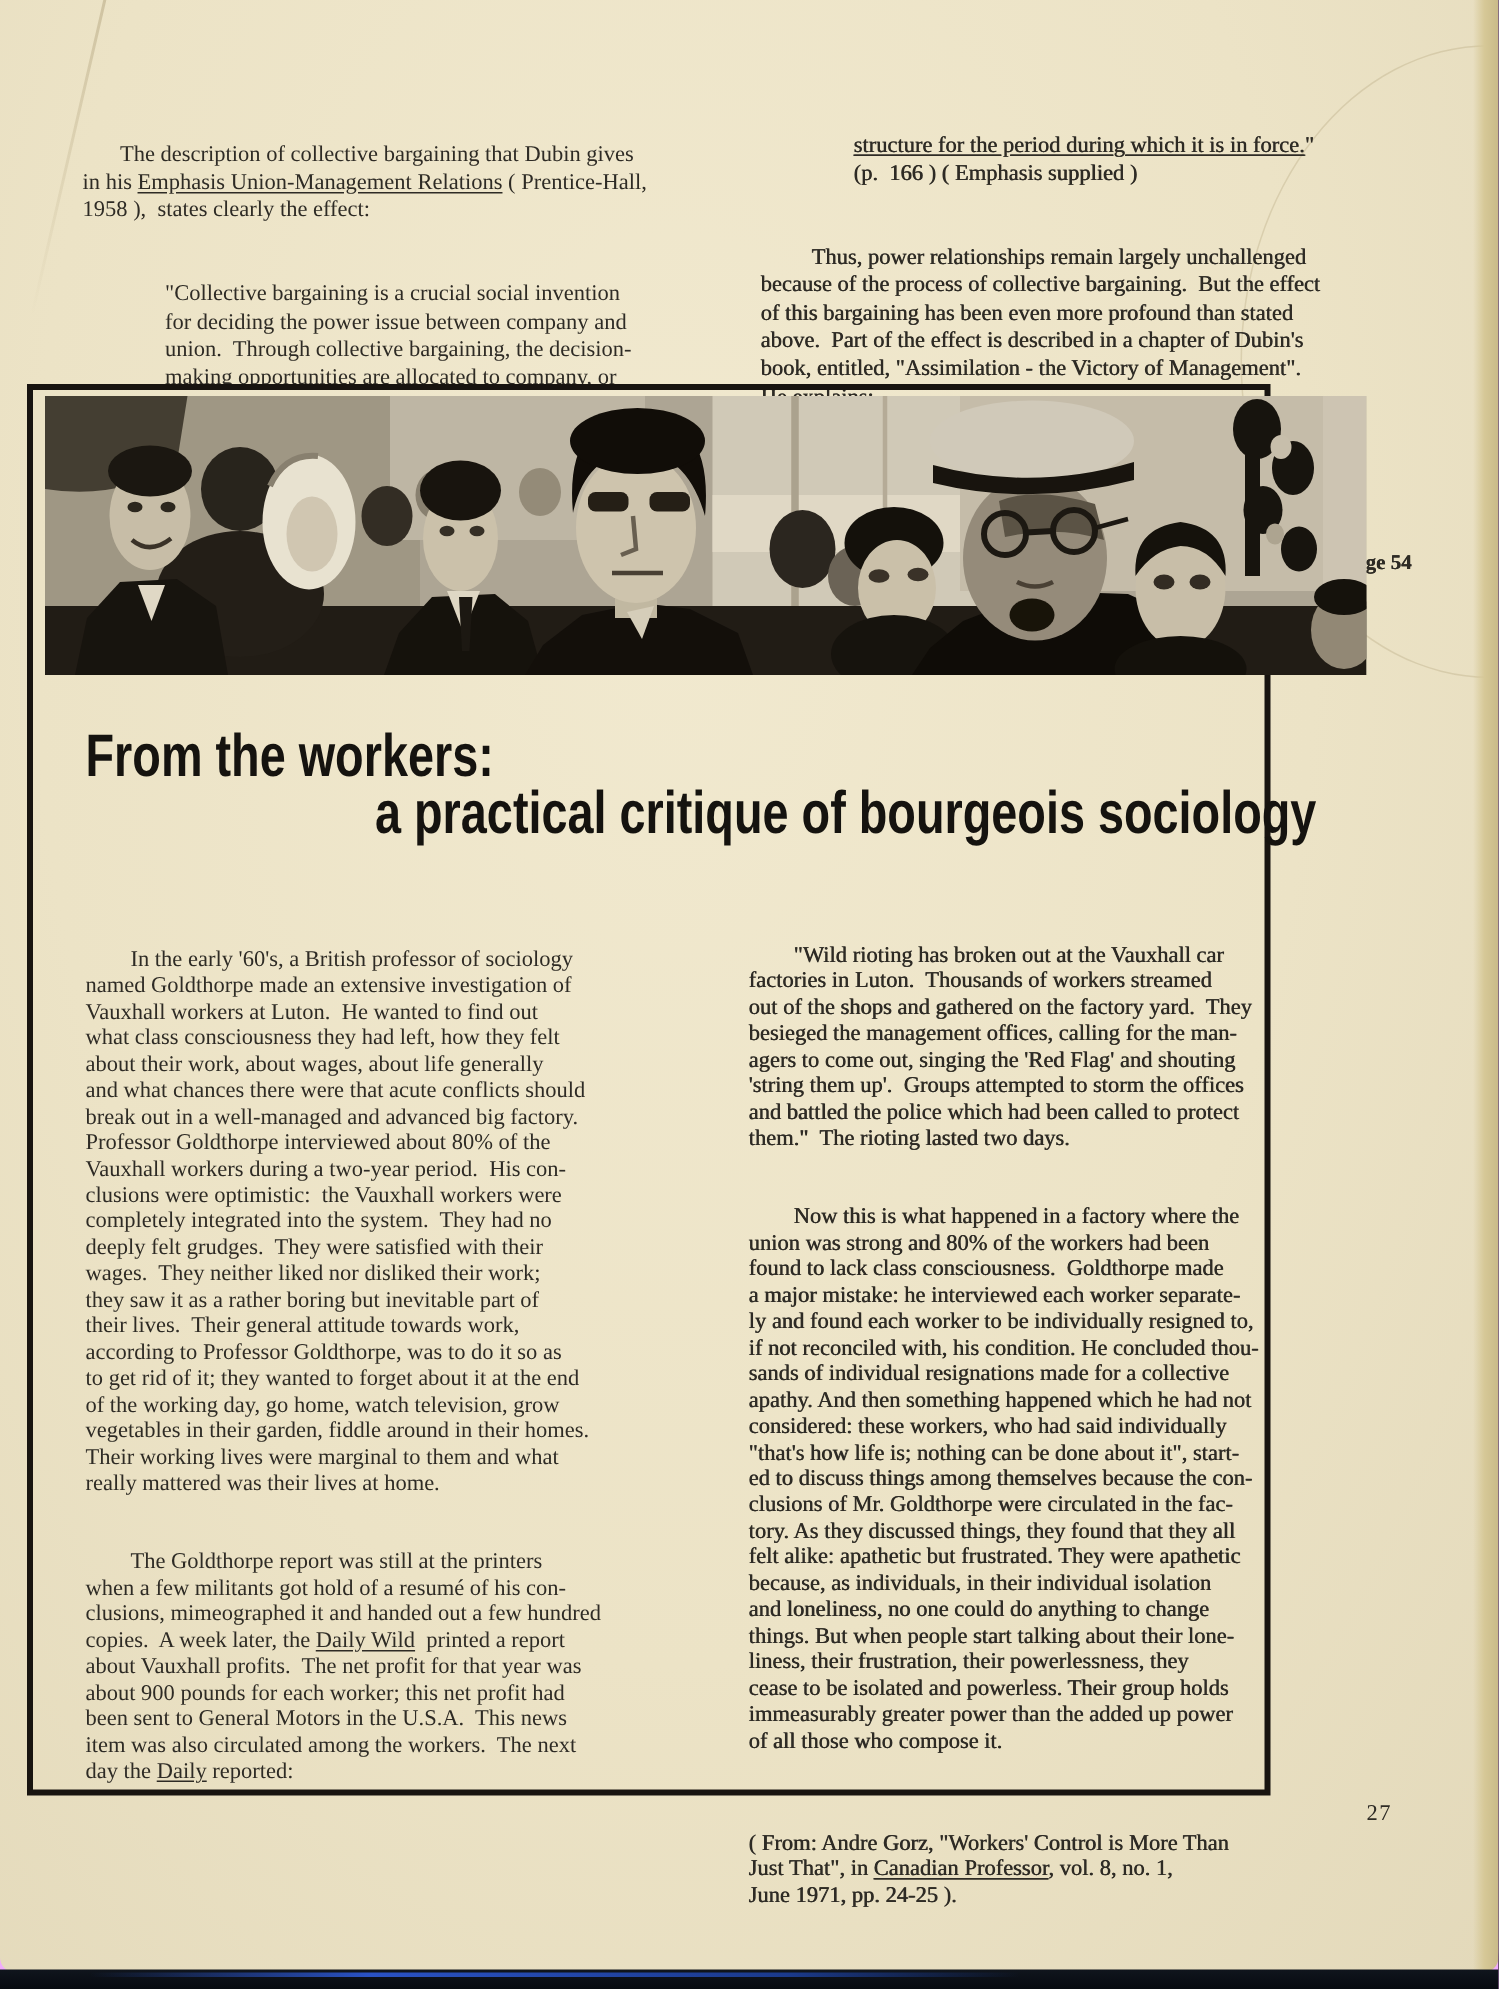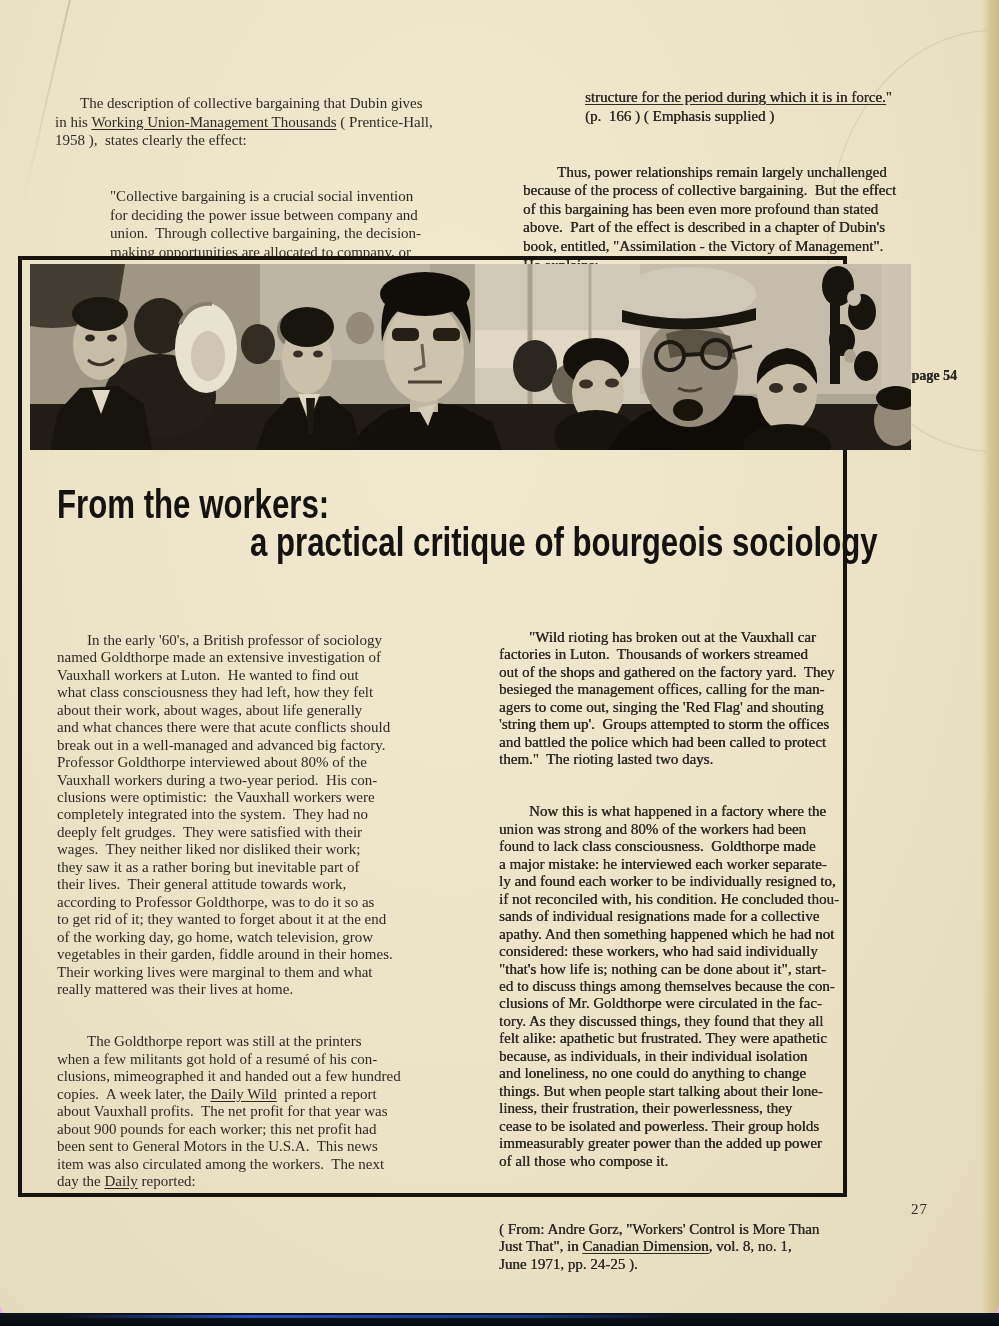--- a/index.html
+++ b/index.html
@@ -17,21 +17,21 @@
   .arc-tr{position:absolute;right:-160px;top:30px;width:330px;height:420px;border-radius:50%;
          border:1px solid rgba(150,130,85,.22);}
   .scan-bottom{position:absolute;left:0;bottom:0;width:999px;height:13px;
          background:linear-gradient(180deg,#10151d 0%, #060a10 100%);}
   .scan-bottom::after{content:"";position:absolute;left:60px;top:2px;width:620px;height:3px;
          background:linear-gradient(90deg, rgba(30,70,180,0), #2a52c4 30%, #1b3a8c 75%, rgba(10,20,50,0));
          border-radius:2px;}
 
   .tcol{position:absolute;font-size:15px;line-height:18.6px;white-space:pre;}
   .tcol-left{left:55px;top:57px;width:450px;}
-  .tcol-right{left:507px;top:51px;width:450px;margin-left:16px;}
+  .tcol-right{left:507px;top:51px;width:450px;}
   .semibold{text-shadow:0.35px 0 0 currentColor;}
   .indent1{text-indent:25px;}
   .q-left{margin-left:55px;}
   .q-right{margin-left:62px;}
   .ind-right{text-indent:34px;}
   .continued{font-weight:bold;text-align:right;padding-right:16px;font-size:14px;
              text-shadow:0.3px 0 0 currentColor;}
   u{text-underline-offset:2px;}
 
   .article-box{position:absolute;left:18px;top:256px;width:829px;height:941px;
@@ -53,21 +53,21 @@
 </head>
 <body>
 
 <div class="stage">
   <div class="paper">
     <div class="crease-tl"></div>
     <div class="arc-tr"></div>
 
     <div class="tcol tcol-left">
       <div class="indent1">The description of collective bargaining that Dubin gives
-in his <u>Working Union-Management Thousands</u> ( Prentice-Hall,
+in his <u>Emphasis Union-Management Relations</u> ( Prentice-Hall,
 1958 ),  states clearly the effect:</div>
       <div class="q-left">"Collective bargaining is a crucial social invention
 for deciding the power issue between company and
 union.  Through collective bargaining, the decision-
 making opportunities are allocated to company, or
 union or shared.  But the end result of collective bar-
 gaining is always a bargain, the union contract.  The
 union contract spells peace.  <u>It stabilizes a power</u></div>
     </div>
 
@@ -238,21 +238,21 @@
 tory. As they discussed things, they found that they all
 felt alike: apathetic but frustrated. They were apathetic
 because, as individuals, in their individual isolation
 and loneliness, no one could do anything to change
 things. But when people start talking about their lone-
 liness, their frustration, their powerlessness, they
 cease to be isolated and powerless. Their group holds
 immeasurably greater power than the added up power
 of all those who compose it.</div>
         <div class="source">( From: Andre Gorz, "Workers' Control is More Than
-Just That", in <u>Canadian Dimension</u>, vol. 8, no. 1,
+Just That", in <u>Canadian Professor</u>, vol. 8, no. 1,
 June 1971, pp. 24-25 ).</div>
       </div>
     </div>
 
     <div class="page-num">27</div>
 
     <div class="edge-right"></div>
   </div>
   <div class="scan-bottom"></div>
 </div>

